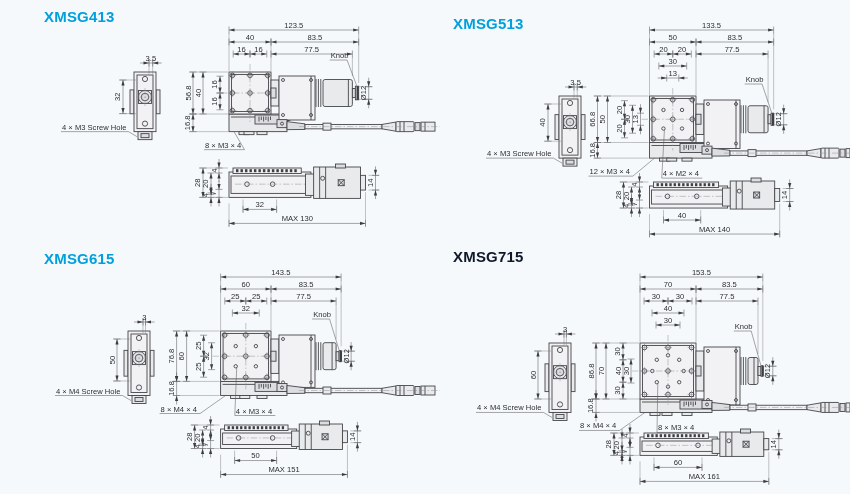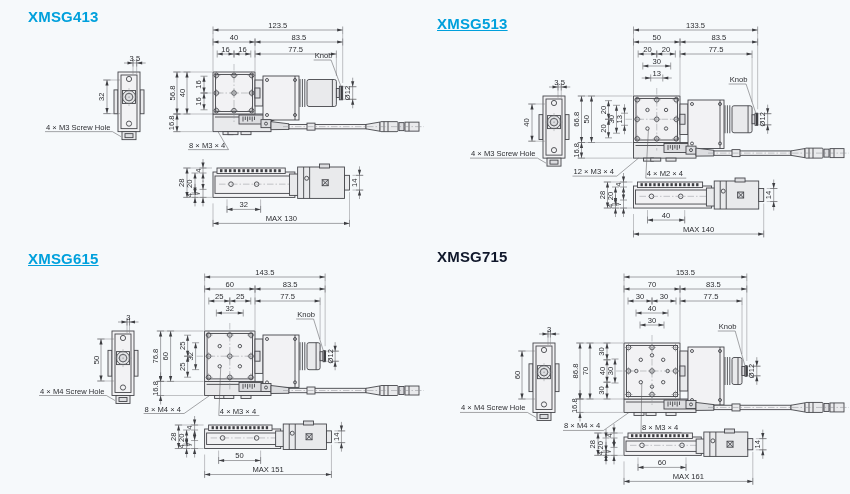--- a/index.html
+++ b/index.html
@@ -2,21 +2,21 @@
 <html><head>
 <meta charset="utf-8">
 <style>
   html,body{margin:0;padding:0;}
   body{
     width:850px;height:494px;position:relative;overflow:hidden;
     background:#f6f9fb;
     font-family:"Liberation Sans",sans-serif;
   }
   .sheet{position:absolute;inset:0;}
-  .quad{position:absolute;width:425px;height:247px;}
+  .quad{position:absolute;width:425px;height:247px;margin-left:16px;}
   .q1{left:0;top:0}.q2{left:425px;top:0}.q3{left:0;top:247px}.q4{left:425px;top:247px}
   .model{
     position:absolute;margin:0;font-size:15px;font-weight:bold;letter-spacing:.2px;
     font-family:"Liberation Sans",sans-serif;
   }
   .q1 .model{left:28px;top:8px}
   .q2 .model{left:12px;top:15px}
   .q3 .model{left:28px;top:3px}
   .q4 .model{left:12px;top:1px}
   svg.drawing{position:absolute;left:0;top:0;width:425px;height:247px;display:block}
@@ -318,21 +318,21 @@
           <text x="104.5" y="96.8" class="t" text-anchor="middle" transform="rotate(-90 104.5 96.8)">32</text>
           <line x1="103" y1="80" x2="120" y2="80" class="e"></line>
           <line x1="103" y1="113.6" x2="120" y2="113.6" class="e"></line>
           <text x="46" y="129.64" class="t" text-anchor="start">4 × M3 Screw Hole</text>
           <line x1="45" y1="131.64" x2="112.45" y2="131.64" class="d"></line>
           <line x1="112.45" y1="131.64" x2="121" y2="136.64" class="d"></line>
         </g>
       </svg>
   </section>
   <section class="quad q2">
-    <h2 class="model" style="color: rgb(0, 160, 220); text-decoration: underline;">XMSG513</h2>
+    <h2 class="model" style="color: rgb(0, 160, 220);">XMSG513</h2>
     <svg class="drawing" viewBox="0 0 425 247">
         <g>
           <rect x="208.5" y="142.5" width="62.5" height="15.623999999999995" class="fb"></rect>
           <line x1="210.5" y1="145.5" x2="267" y2="145.5" class="o"></line>
           <rect x="218.5" y="158.124" width="10" height="3" class="fb"></rect>
           <rect x="225.75" y="158.124" width="10" height="3" class="fb"></rect>
           <rect x="241" y="158.124" width="10" height="3" class="fb"></rect>
           <rect x="239" y="143.5" width="32" height="9" class="fc"></rect>
           <line x1="243" y1="145" x2="243" y2="150" class="o"></line>
           <line x1="245.3" y1="145" x2="245.3" y2="148.5" class="o"></line>
@@ -638,21 +638,21 @@
           <text x="104.5" y="122.6" class="t" text-anchor="middle" transform="rotate(-90 104.5 122.6)">40</text>
           <line x1="103" y1="104" x2="120" y2="104" class="e"></line>
           <line x1="103" y1="141.2" x2="120" y2="141.2" class="e"></line>
           <text x="46" y="156.124" class="t" text-anchor="start">4 × M3 Screw Hole</text>
           <line x1="45" y1="158.124" x2="112.45" y2="158.124" class="d"></line>
           <line x1="112.45" y1="158.124" x2="121" y2="163.124" class="d"></line>
         </g>
       </svg>
   </section>
   <section class="quad q3">
-    <h2 class="model" style="color: rgb(0, 160, 220); text-decoration: underline;">XMSG615</h2>
+    <h2 class="model" style="color: rgb(0, 160, 220);">XMSG615</h2>
     <svg class="drawing" viewBox="0 0 425 247">
         <g>
           <rect x="204.6" y="134.4" width="66.4" height="14.111999999999995" class="fb"></rect>
           <line x1="206.6" y1="137.4" x2="267" y2="137.4" class="o"></line>
           <rect x="214.6" y="148.512" width="10" height="3" class="fb"></rect>
           <rect x="223.8" y="148.512" width="10" height="3" class="fb"></rect>
           <rect x="241" y="148.512" width="10" height="3" class="fb"></rect>
           <rect x="239" y="135.4" width="32" height="9" class="fc"></rect>
           <line x1="243" y1="136.9" x2="243" y2="141.9" class="o"></line>
           <line x1="245.3" y1="136.9" x2="245.3" y2="140.4" class="o"></line>

